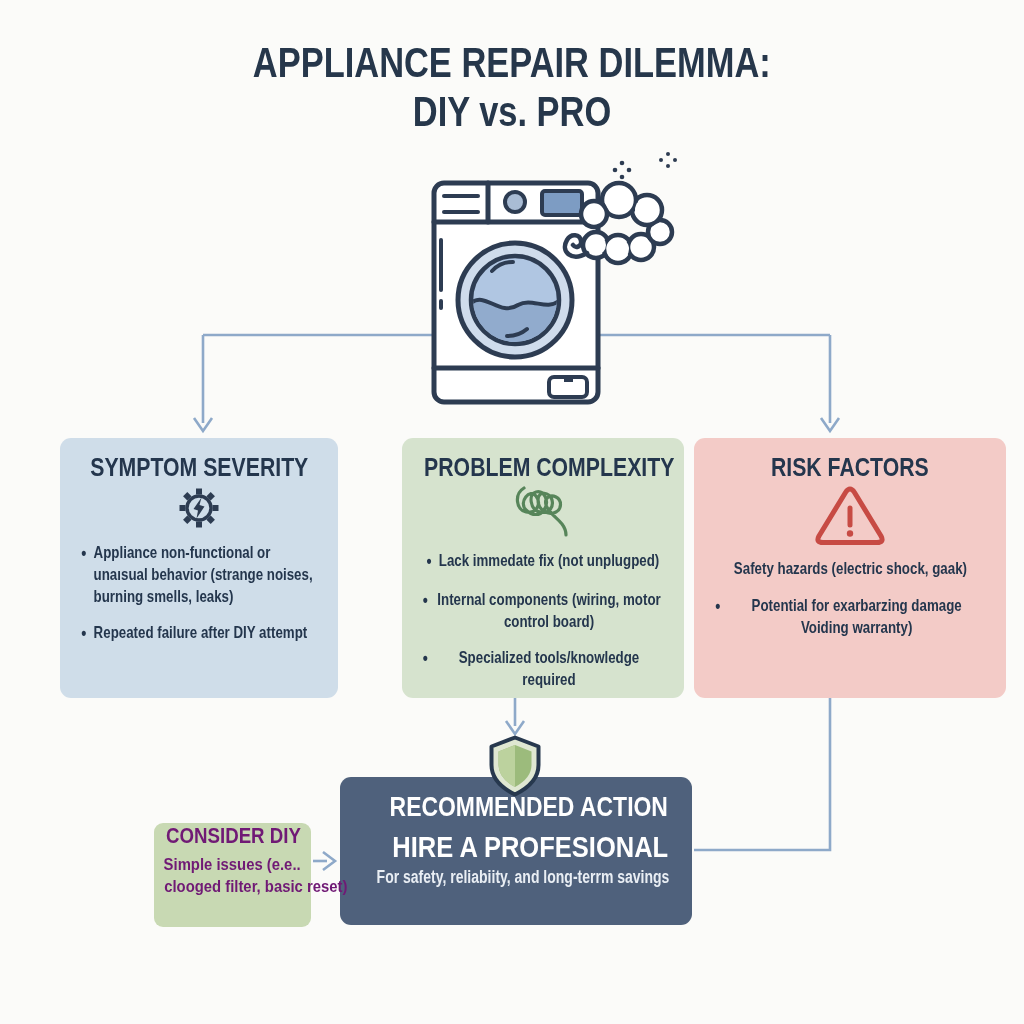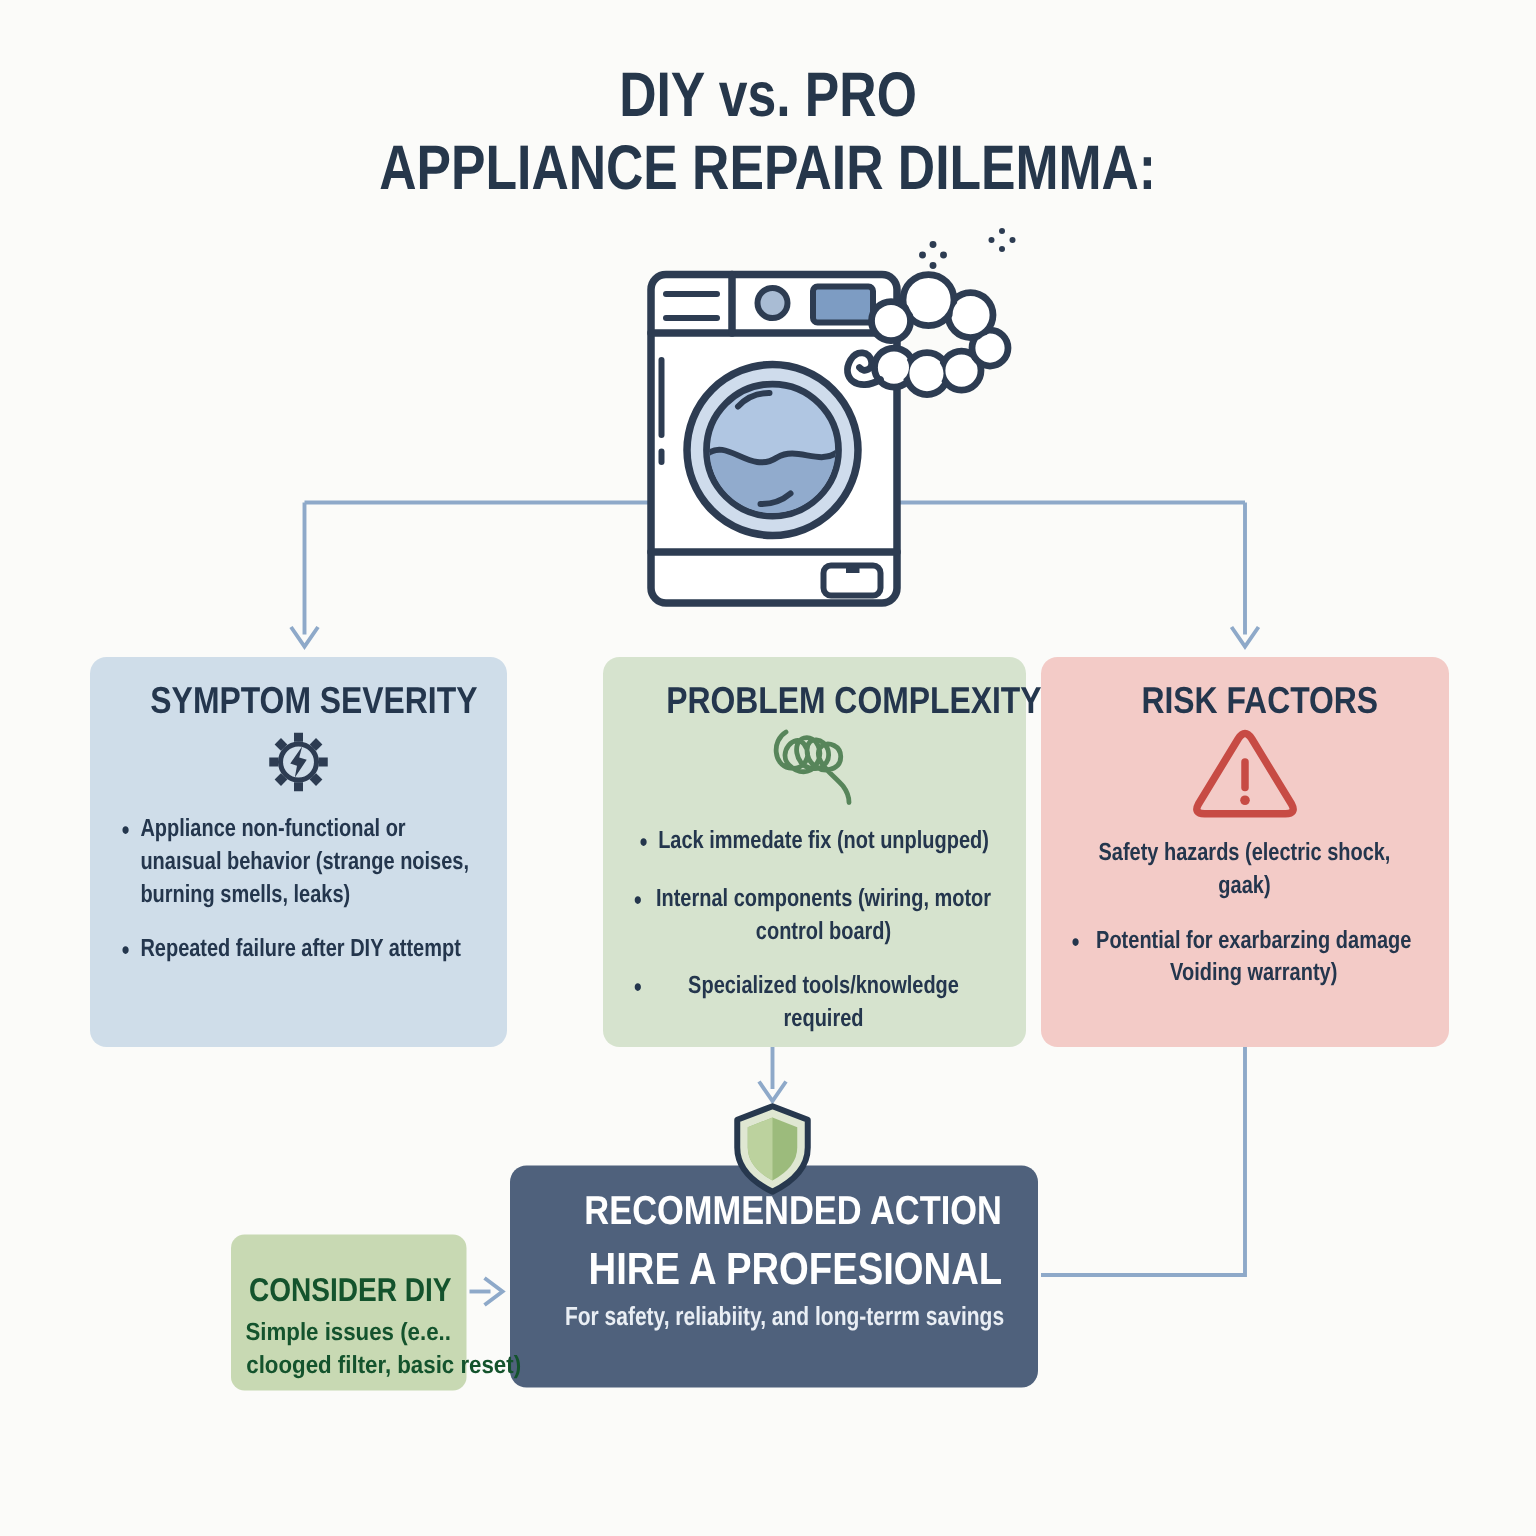--- a/index.html
+++ b/index.html
@@ -9,40 +9,40 @@
   
   .title{position:absolute;top:38px;left:0;width:1024px;text-align:center;font-weight:700;font-size:42px;line-height:1.17;color:#26374b;}
   .cond{display:inline-block;transform:scaleX(0.82);transform-origin:50% 50%;white-space:nowrap;}
   
   #connectors{position:absolute;left:0;top:0;z-index:1;}
   #machine{position:absolute;left:410px;top:150px;z-index:2;}
   
   .card{position:absolute;top:438px;height:260px;border-radius:11px;z-index:3;box-sizing:border-box;}
   #card-symptom{left:60px;width:278px;background:#cfdde9;}
   #card-problem{left:374px;width:282px;background:#d6e3ce;margin-left:28px;}
-  #card-risk{left:694px;width:272px;background:#f3cbc7;}
-  .card-title{text-align:center;margin-top:15px;font-size:25px;font-weight:700;color:#24364d;padding-left:20px;}
+  #card-risk{left:694px;width:312px;background:#f3cbc7;}
+  .card-title{text-align:center;margin-top:15px;font-size:25px;font-weight:700;color:#24364d;}
   .card-title .cond{transform:scaleX(0.85);}
   .card-icon{display:flex;justify-content:center;margin-top:2px;}
   .card ul{list-style:none;padding:0;margin:10px 0 0 0;width:124%;margin-left:-12%;transform:scaleX(0.807);transform-origin:50% 0;}
   .card li{display:flex;gap:9px;margin:0 26px 15px 26px;font-size:16.5px;font-weight:700;line-height:1.32;color:#24364d;}
   .dot::before{content:"\2022";font-size:18px;}
   .center-items li{justify-content:center;text-align:center;}
   #card-symptom li{text-align:left;}
   #card-problem .card-icon{margin-top:-2px;}
   
   .rec-box{position:absolute;left:340px;top:777px;width:352px;height:148px;background:#4f617c;border-radius:11px;z-index:3;text-align:right;color:#ffffff;box-sizing:border-box;padding-top:17px;}
   .rec-h1{font-size:27px;font-weight:700;line-height:1;}
   .rec-h1 .cond,.rec-h2 .cond{transform:scaleX(0.85);}
   .rec-h2{font-size:30px;font-weight:700;margin-top:11px;line-height:1;}
   .rec-note{font-size:17.5px;font-weight:700;margin-top:7px;color:#e9eef4;line-height:1;}
   .rec-note .cond{transform:scaleX(0.80);}
   #shield{position:absolute;left:487px;top:735px;z-index:4;}
   
-  .diy-box{position:absolute;left:154px;top:823px;width:157px;height:104px;background:#c8d9b3;border-radius:9px;z-index:3;text-align:center;box-sizing:border-box;padding-top:26px;color:#14532d;}
+  .diy-box{position:absolute;left:154px;top:823px;width:157px;height:104px;background:#c8d9b3;border-radius:9px;z-index:3;text-align:center;box-sizing:border-box;padding-top:2px;color:#701a75;}
   .diy-title{font-size:22px;font-weight:700;line-height:1;}
   .diy-title .cond{transform:scaleX(0.85);}
   .diy-line{font-size:16.5px;font-weight:700;line-height:1.35;white-space:nowrap;}
   .diy-line .cond{transform:scaleX(0.9);}
   .diy-text{margin-top:6px;}
 </style>
 </head>
 <body>
 
 <div class="canvas">
@@ -119,22 +119,22 @@
         <circle cx="205" cy="20" r="2.3"></circle>
         <circle cx="219" cy="20" r="2.3"></circle>
       <circle cx="258" cy="4" r="2"></circle>
         <circle cx="258" cy="16" r="2"></circle>
         <circle cx="251" cy="10" r="2"></circle>
         <circle cx="265" cy="10" r="2"></circle>
     </g>
   </svg>
 
   <div class="title">
+    <div><span class="cond">APPLIANCE REPAIR DILEMMA:</span></div>
     <div><span class="cond">DIY vs. PRO</span></div>
-    <div><span class="cond">APPLIANCE REPAIR DILEMMA:</span></div>
   </div>
 
   <div class="card" id="card-symptom">
     <div class="card-title"><span class="cond">SYMPTOM SEVERITY</span></div>
     <div class="card-icon">
       <svg width="48" height="48" viewBox="0 0 48 48">
         <g stroke="#2d3c52" fill="none">
           <circle cx="24" cy="24" r="12" stroke-width="3.4"></circle>
           <g stroke-width="6">
             <line x1="37.5" y1="24" x2="43.5" y2="24"></line>

